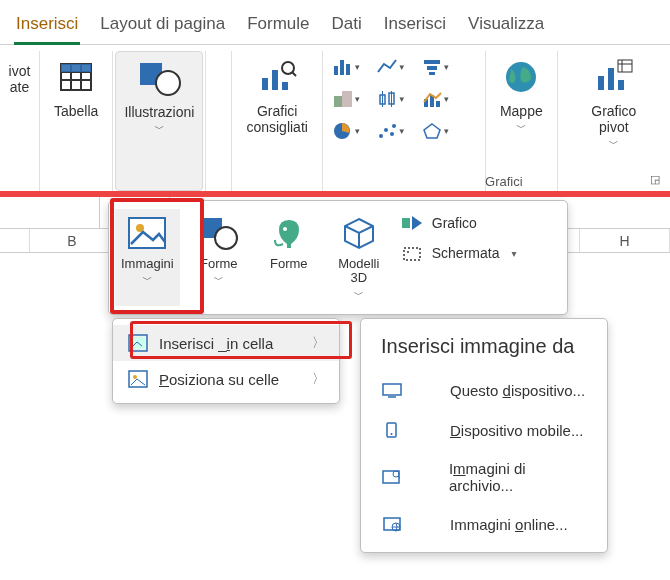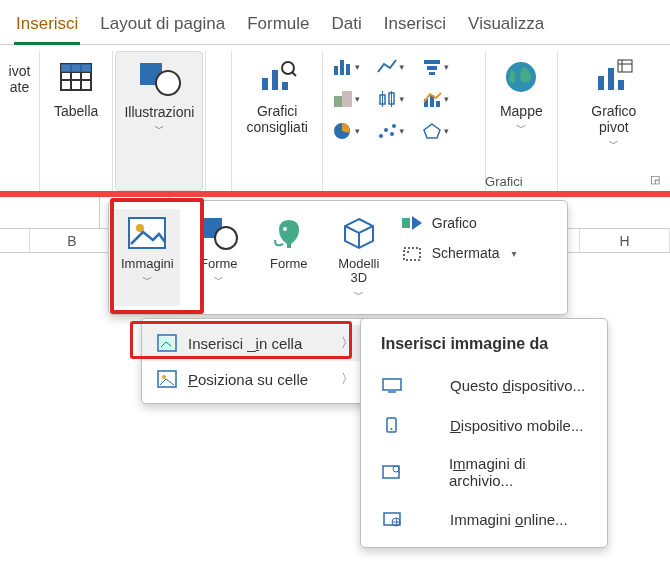--- a/index.html
+++ b/index.html
@@ -176,21 +176,21 @@
   .illus-side .row .ic{width:24px;height:20px;display:flex;align-items:center;justify-content:center;}
   .redbox-imm {
     position:absolute;
     top:198px; left:110px;
     width:94px; height:116px;
     border:4px solid #d22;
     border-radius:3px;
     pointer-events:none;
   }
   .panel.menu1 {
-    top: 318px; left: 141px;
+    top: 318px; left: 112px;
     width: 228px;
     padding: 6px 0;
   }
   .menu-item {
     display:flex; align-items:center;
     padding: 8px 14px;
     cursor:pointer;
     font-size:15px;
   }
   .menu-item .ic{width:22px;height:20px;display:flex;align-items:center;justify-content:center;margin-right:10px;}
@@ -203,22 +203,22 @@
     border:3px solid #d22;
     border-radius:3px;
     pointer-events:none;
   }
   .panel.menu2{
     top:318px; left:360px;
     width:248px;
     padding:12px 4px 8px 4px;
   }
   .menu2-title{
-    font-weight:700;
-    font-size:16px;
+    font-weight:400;
+    font-size:20px;
     padding:4px 16px 12px 16px;
   }
   .menu2 .menu-item{ padding:10px 16px;gap:37px; }
   .u { text-decoration: underline; }
   svg { overflow: visible; }
 </style>
 </head>
 <body>
 
 <div class="tabs">

